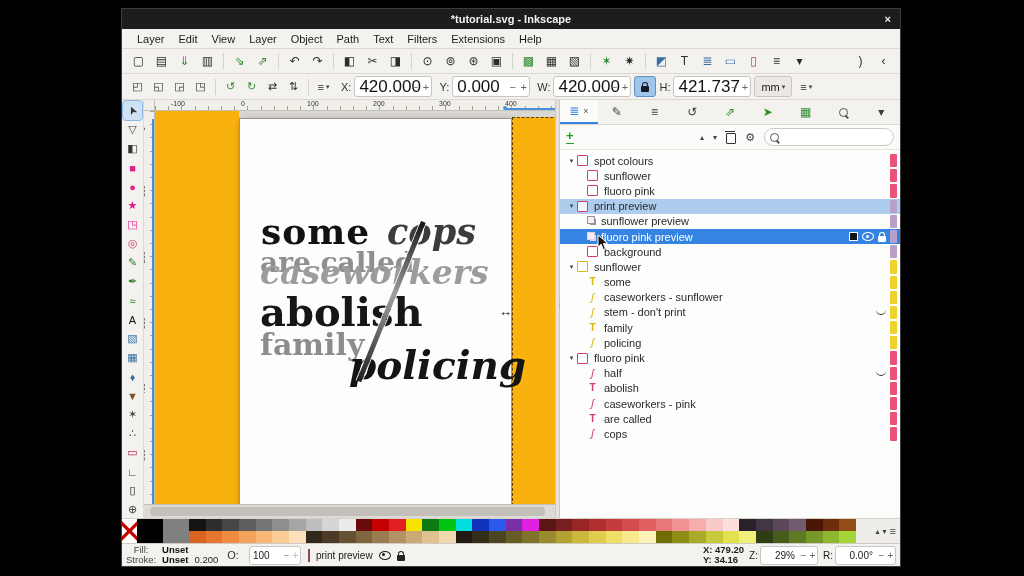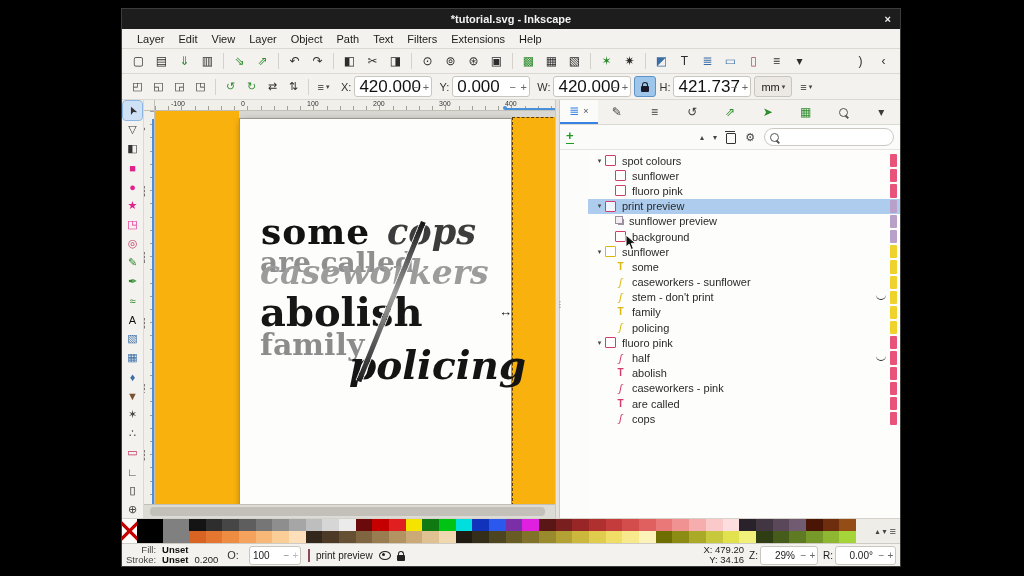--- a/index.html
+++ b/index.html
@@ -78,21 +78,21 @@
   .ptabs{height:24px;display:flex;align-items:stretch;background:#f4f2ee;border-bottom:1px solid #dcd9d3;flex:0 0 auto;}
   .ptab{flex:1;display:flex;align-items:center;justify-content:center;font-size:12px;color:#3a3a3a;position:relative;}
   .ptab.active{background:#fbfbfa;border-bottom:2px solid #3584e4;box-sizing:border-box;}
   .ptab .x{font-size:9px;margin-left:4px;color:#555;}
   .pctrl{height:24px;display:flex;align-items:center;padding:0 6px;gap:9px;background:#fbfbfa;
         border-bottom:1px solid #e6e4df;flex:0 0 auto;}
   .addlayer{color:#1f9c1f;font-weight:bold;font-size:13px;border-bottom:1.5px solid #1f9c1f;line-height:10px;height:12px;}
   .searchbox{width:118px;height:16px;border:1px solid #ccc9c2;border-radius:9px;background:#fff;
         display:flex;align-items:center;padding:0 5px;gap:4px;}
   .searchbox input{border:none;outline:none;width:86px;font-size:10px;background:transparent;}
-  .tree{flex:1;position:relative;overflow:hidden;background:#fdfdfc;padding-top:3px;margin-left:28px;}
+  .tree{flex:1;position:relative;overflow:hidden;background:#fdfdfc;padding-top:3px;}
   .trow{height:15.2px;display:flex;align-items:center;font-size:11px;color:#2a2a2a;position:relative;box-sizing:border-box;}
   .trow.hl{background:#aecdee;}
   .trow.sel{background:#3584e4;color:#fff;}
   .trow .exp{width:11px;font-size:7px;color:#444;text-align:center;flex:0 0 auto;}
   .trow.sel .exp{color:#fff;}
   .t-ico{width:11px;height:11px;margin-right:6px;flex:0 0 auto;display:flex;align-items:center;justify-content:center;box-sizing:border-box;}
   .t-ico.layer{border:1.4px solid currentColor;background:rgba(255,255,255,.8);border-radius:1px;}
   .t-ico.rect{border:1.4px solid currentColor;border-radius:1px;}
   .t-ico.group{border:1.3px solid currentColor;background:#f6edf2;box-shadow:2px 2px 0 -1px currentColor;width:8px;height:8px;margin-top:-2px;}
   .t-ico.textg{font-weight:bold;font-size:10px;line-height:1;border:none;}
@@ -120,29 +120,29 @@
   .palrows{flex:1;display:flex;flex-direction:column;min-width:0;}
   .palrow{flex:1;display:flex;}
   .palrow .swatch{flex:1;}
   .palctrl{width:40px;display:flex;align-items:center;justify-content:flex-end;gap:3px;padding-right:4px;
       font-size:8px;color:#444;flex:0 0 auto;}
   .palctrl .m{font-size:11px;}
   
   .statusbar{height:22px;background:#f4f2ee;border-top:1px solid #cfccc6;display:flex;align-items:center;
       padding:0 4px;gap:7px;font-size:10px;flex:0 0 auto;overflow:hidden;}
   .fs{display:grid;grid-template-columns:auto auto auto;column-gap:6px;row-gap:0;font-size:9.5px;line-height:10px;}
-  .fs .lbl{color:#444;text-align:right;}
+  .fs .lbl{color:#444;text-align:center;}
   .fs .v{font-weight:bold;color:#111;}
   .ospin{display:flex;align-items:center;background:#fff;border:1px solid #c9c6bf;border-radius:3px;height:17px;}
   .ospin .val{width:26px;padding:0 3px;font-size:10px;}
   .ospin .pm{width:9px;text-align:center;color:#888;font-size:10px;}
   .vline{width:2px;height:13px;background:#8a4a5a;}
   .layerind{display:flex;align-items:center;gap:6px;}
   .statmsg{width:268px;font-size:9.3px;line-height:10.5px;color:#222;}
-  .xy{font-size:9.5px;line-height:10px;text-align:right;color:#222;white-space:nowrap;}
+  .xy{font-size:9.5px;line-height:10px;color:#222;white-space:nowrap;font-weight:bold;}
   .zr{display:flex;align-items:center;gap:2px;}
   .zr .box{display:flex;align-items:center;background:#fff;border:1px solid #c9c6bf;border-radius:3px;height:17px;}
   .zr .val{padding:0 4px;font-size:10px;text-align:right;}
   .zr .pm{width:9px;text-align:center;color:#666;font-size:10px;}
 </style>
 </head>
 <body>
 
 <div id="stage">
   <div class="win">
@@ -451,20 +451,31 @@
             <div class="trow hl" style="padding-left: 6px;">
               <span class="exp">▾</span>
               <span class="t-ico layer" style="color: rgb(210, 61, 109);"></span>
               <span class="t-label">print preview</span>
               <span class="chip" style="background: rgb(185, 160, 201);"></span>
             </div>
             <div class="trow" style="padding-left: 16px;">
               <span class="exp"></span>
               <span class="t-ico group" style="color: rgb(154, 143, 159);"></span>
               <span class="t-label">sunflower preview</span>
+              <span class="chip" style="background: rgb(185, 160, 201);"></span>
+            </div>
+            <div class="trow sel" style="padding-left: 16px;">
+              <span class="exp"></span>
+              <span class="t-ico group" style="color: rgb(232, 208, 220);"></span>
+              <span class="t-label">fluoro pink preview</span>
+              <span class="rowicons" style="color: rgb(255, 255, 255);">
+                <span class="ic-op"></span>
+                <span class="ic-eye"></span>
+                <span class="ic-lock"></span>
+              </span>
               <span class="chip" style="background: rgb(185, 160, 201);"></span>
             </div>
             <div class="trow" style="padding-left: 16px;">
               <span class="exp"></span>
               <span class="t-ico rect" style="color: rgb(210, 61, 109);"></span>
               <span class="t-label">background</span>
               <span class="chip" style="background: rgb(185, 160, 201);"></span>
             </div>
             <div class="trow" style="padding-left: 6px;">
               <span class="exp">▾</span>

